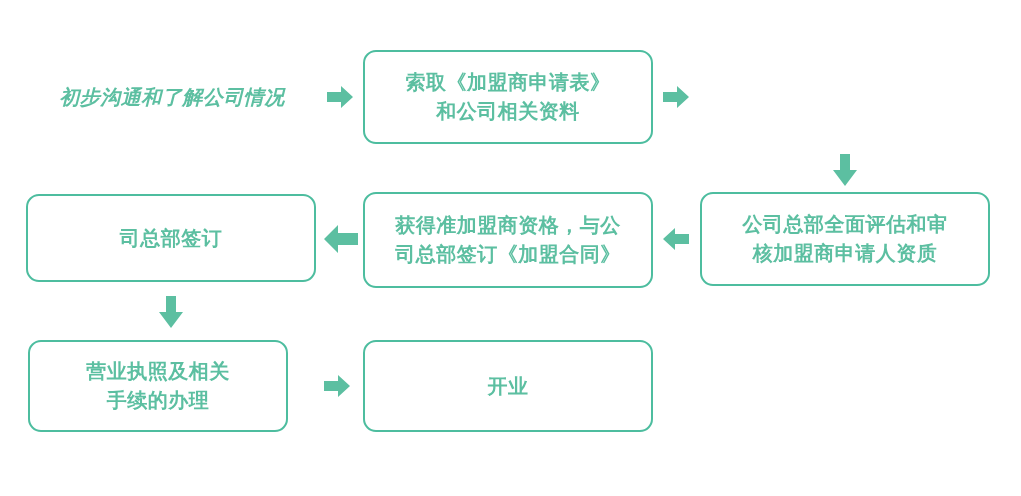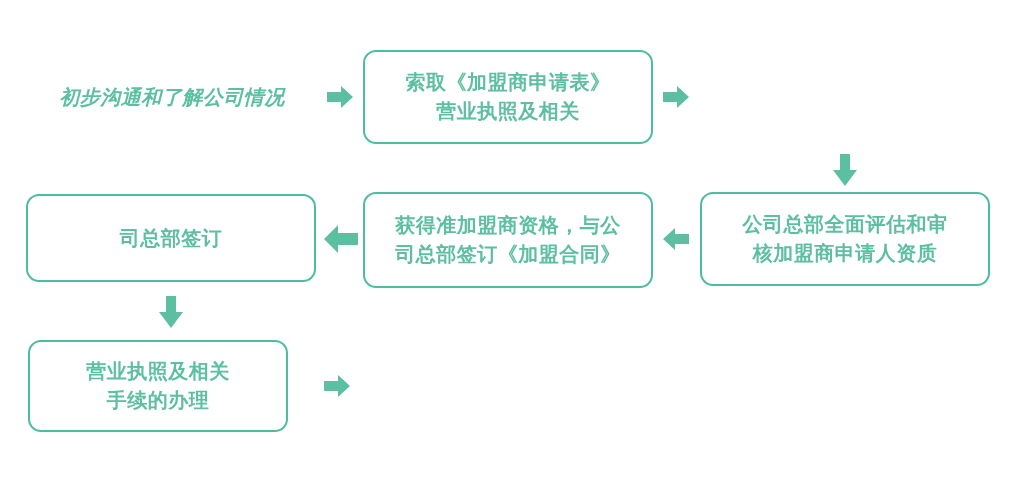--- a/index.html
+++ b/index.html
@@ -71,21 +71,21 @@
   </div>
 
   <div class="arrow" style="left:325px; top:82px; width:30px; height:30px;">
     <svg viewBox="0 0 30 30" xmlns="http://www.w3.org/2000/svg">
       <path d="M2 10 L16 10 L16 4 L28 15 L16 26 L16 20 L2 20 Z"></path>
     </svg>
   </div>
 
   <div class="node boxed" style="left:363px; top:50px; width:290px; height:94px;">
     <span>索取《加盟商申请表》
-营业执照及相关</span>
+和公司相关资料</span>
   </div>
 
   <div class="arrow" style="left:661px; top:82px; width:30px; height:30px;">
     <svg viewBox="0 0 30 30" xmlns="http://www.w3.org/2000/svg">
       <path d="M2 10 L16 10 L16 4 L28 15 L16 26 L16 20 L2 20 Z"></path>
     </svg>
   </div>
 
 
   <div class="arrow" style="left:829px; top:152px; width:32px; height:36px;">
@@ -130,14 +130,17 @@
     <span>营业执照及相关
 手续的办理</span>
   </div>
 
   <div class="arrow" style="left:322px; top:371px; width:30px; height:30px;">
     <svg viewBox="0 0 30 30" xmlns="http://www.w3.org/2000/svg">
       <path d="M2 10 L16 10 L16 4 L28 15 L16 26 L16 20 L2 20 Z"></path>
     </svg>
   </div>
 
+  <div class="node boxed" style="left:363px; top:340px; width:290px; height:92px;">
+    <span>开业</span>
+  </div>
 
 </div>
 
 </body></html>

